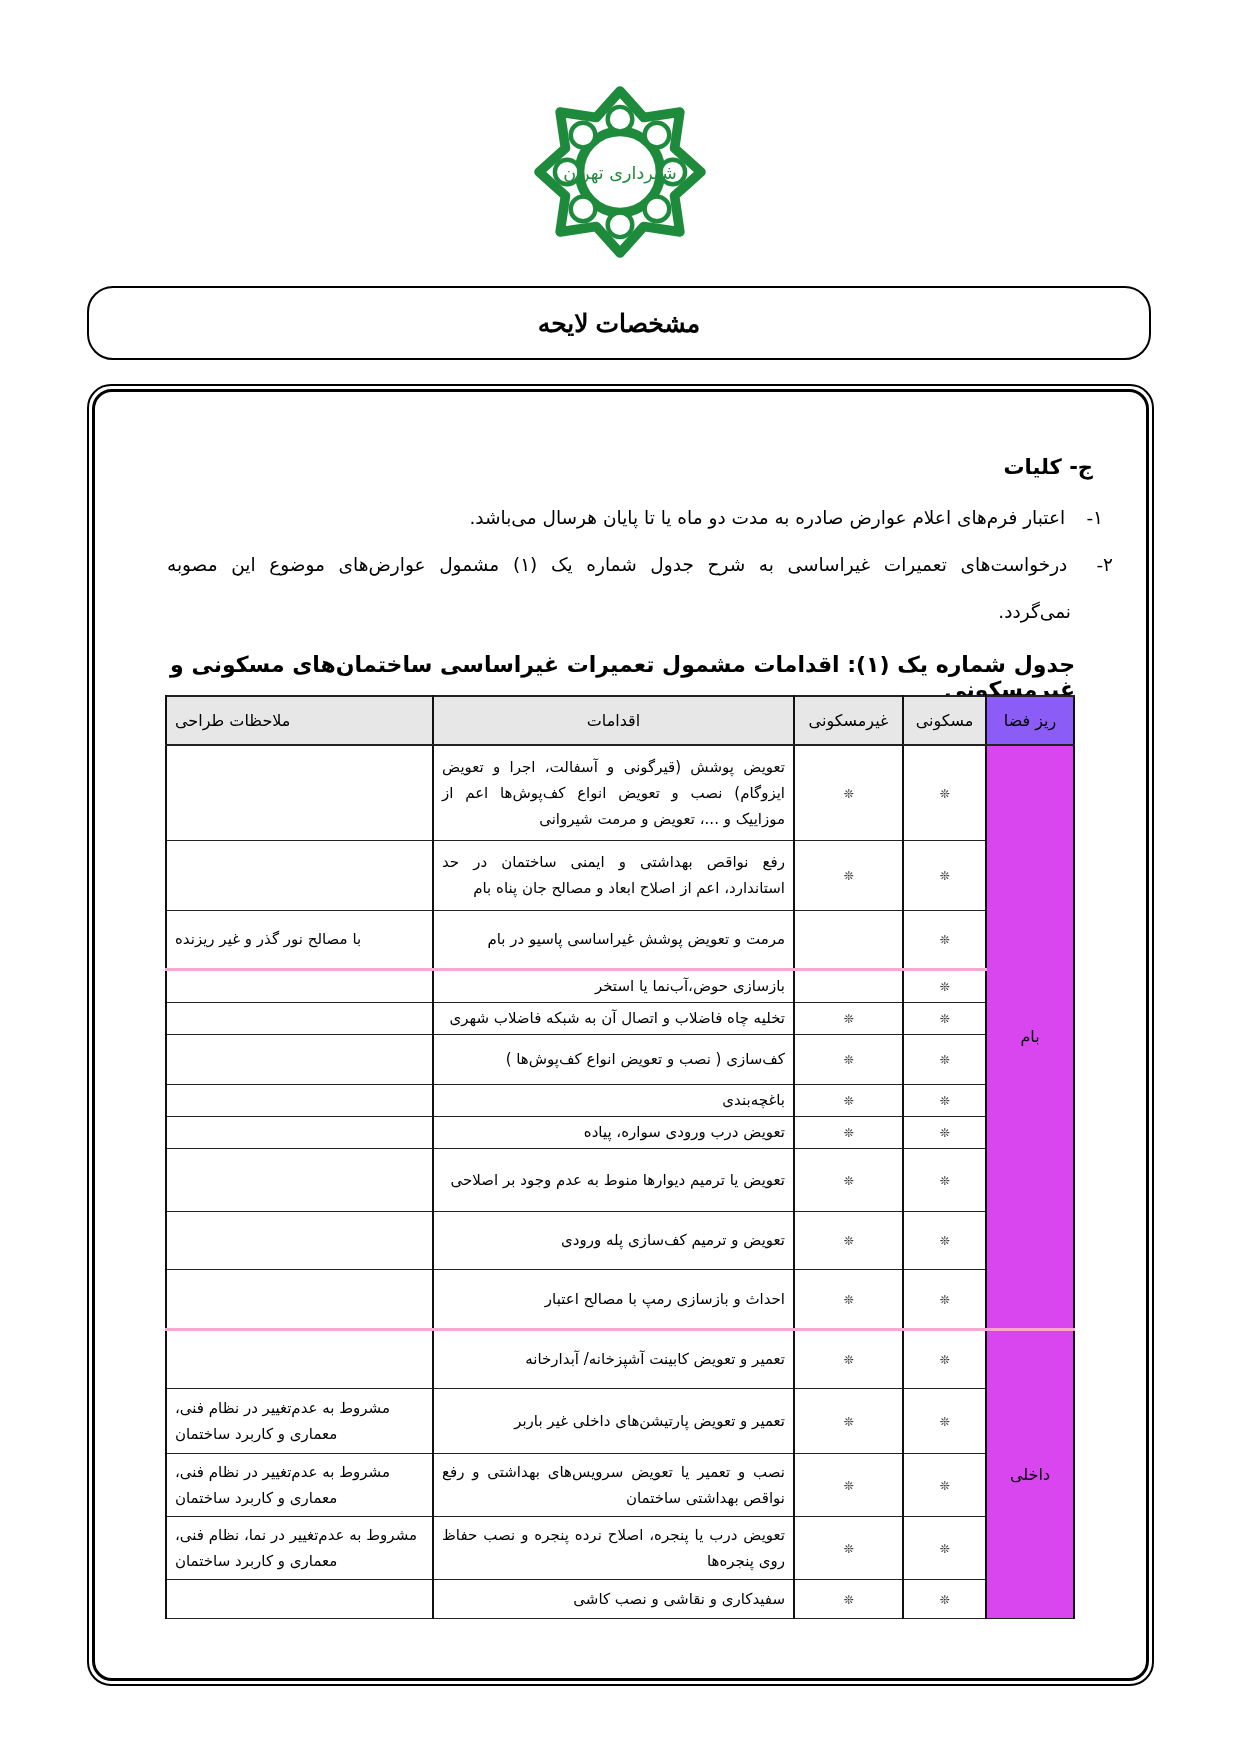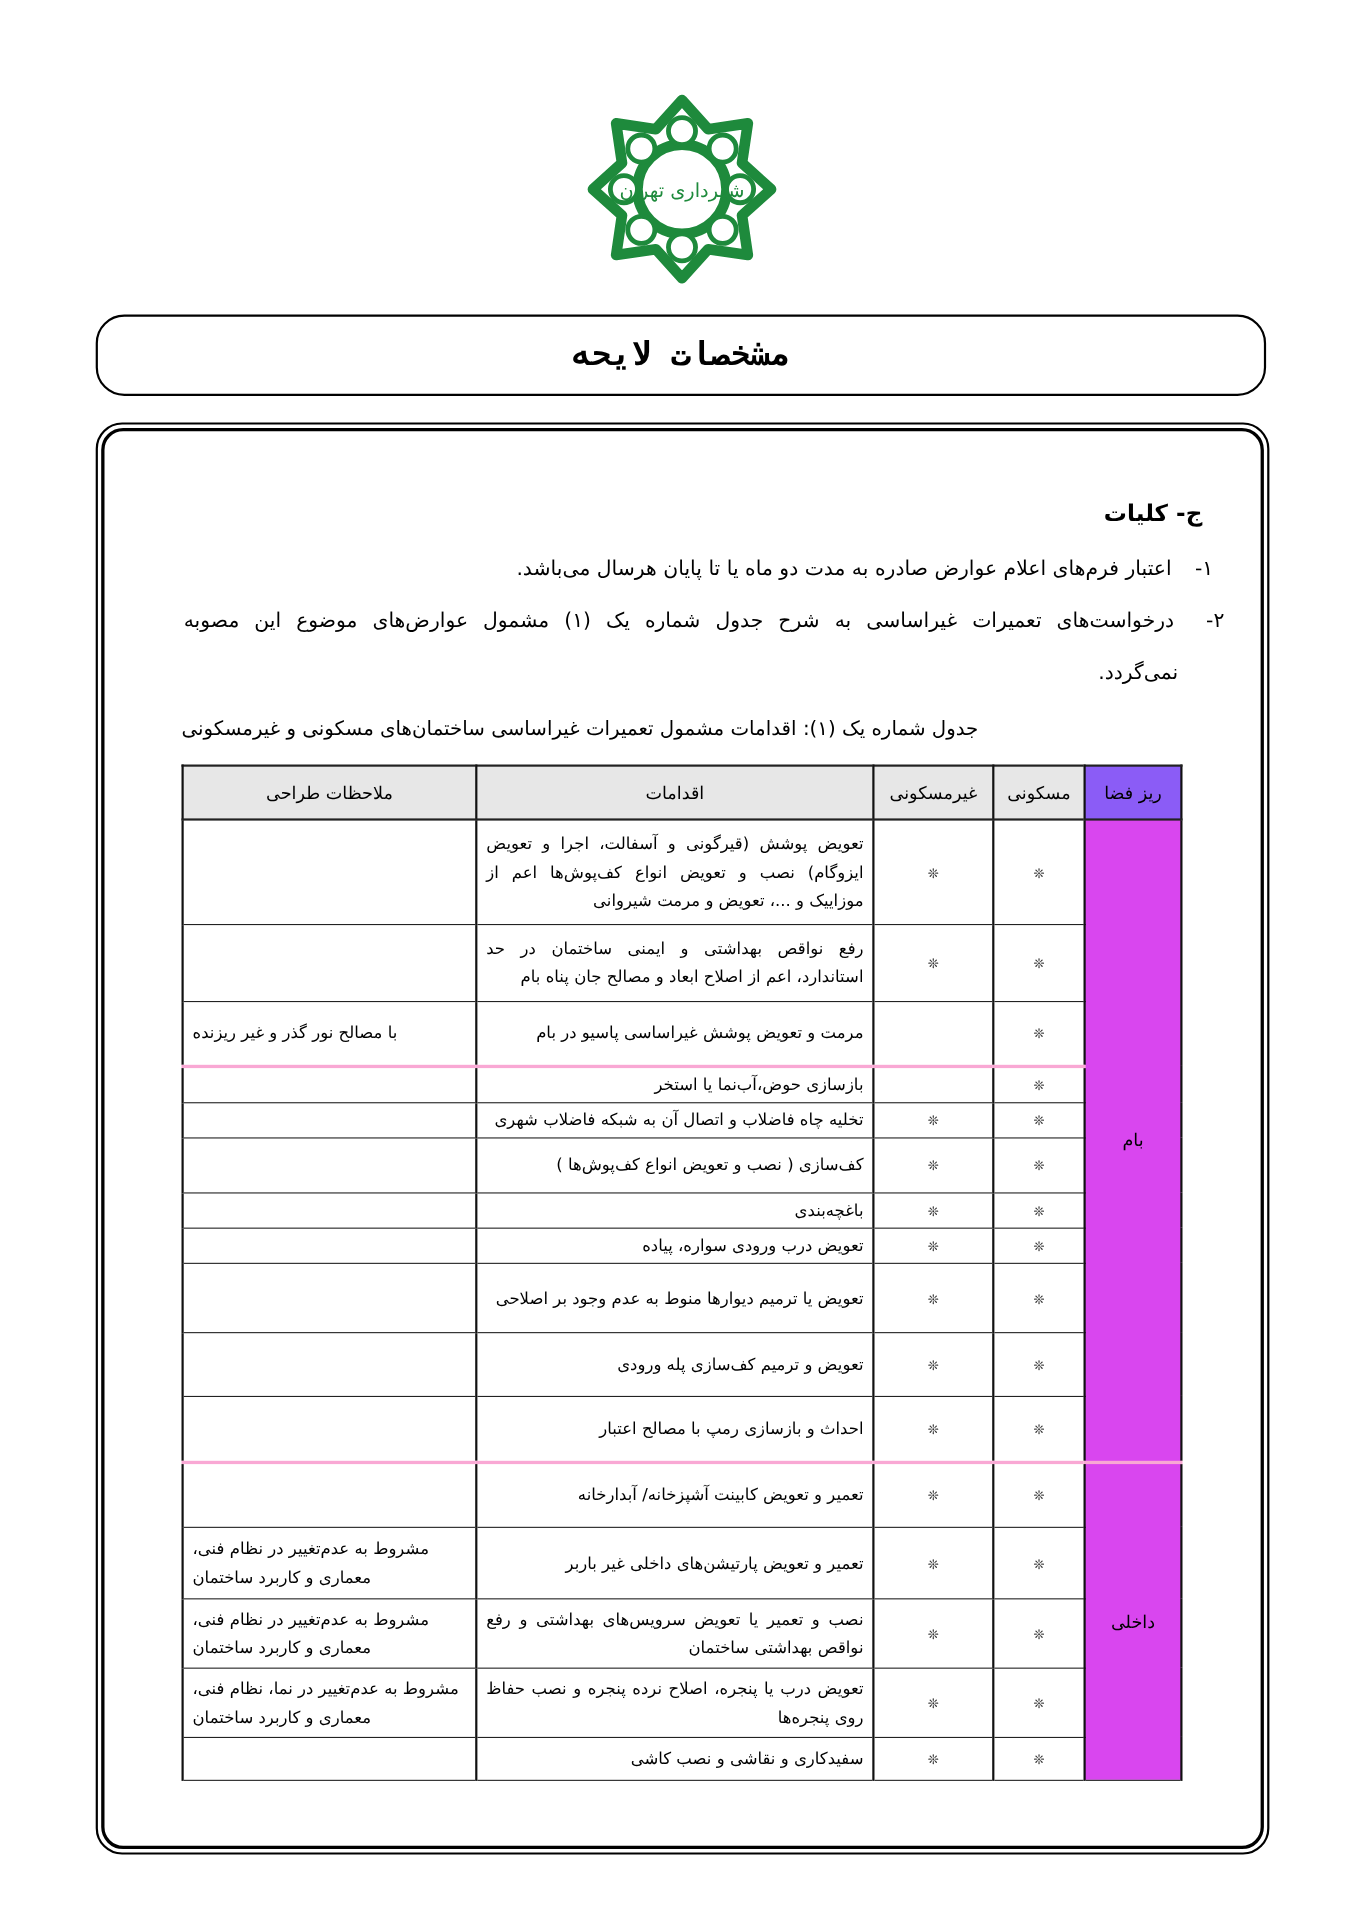--- a/index.html
+++ b/index.html
@@ -6,21 +6,21 @@
   html, body { width: 1241px; height: 1755px; background: #ffffff; }
   body { position: relative; font-family: "DejaVu Sans", sans-serif; color: #000; overflow: hidden; }
 
   .logo { position: absolute; left: 532px; top: 84px; width: 176px; height: 176px; text-align: right; }
 
   .title-box {
     position: absolute; left: 87px; top: 286px; width: 1064px; height: 74px;
     border: 2px solid #000; border-radius: 26px;
     display: flex; align-items: center; justify-content: center;
   }
-  .title-box .t { font-family: Liberation Mono, monospace; font-weight: bold; font-size: 30px; direction: rtl; }
+  .title-box .t { font-family: Liberation Sans, sans-serif; font-weight: bold; font-size: 25px; direction: rtl; }
 
   .frame-outer {
     position: absolute; left: 87px; top: 384px; width: 1067px; height: 1302px;
     border: 2px solid #000; border-radius: 24px;
   }
   .frame-inner {
     position: absolute; left: 92px; top: 389px; width: 1057px; height: 1292px;
     border: 3px solid #000; border-radius: 20px;
   }
 
@@ -28,32 +28,32 @@
     position: absolute; right: 148px; top: 455px; direction: rtl;
     font-weight: bold; font-size: 21px;
   }
   .para { position: absolute; direction: rtl; font-size: 18.5px; line-height: 28px; }
   .p1 { right: 138px; top: 504px; }
   .p2 { right: 128px; top: 551px; width: 946px; text-align: justify; text-align-last: justify; margin-left: 17px; }
   .p2b { right: 170px; top: 598px; }
   .num { display: inline-block; width: 32px; }
 
   .table-caption {
-    position: absolute; left: 165px; width: 910px; top: 652px; text-align: left; direction: rtl;
-    font-weight: normal; font-size: 18px;
+    position: absolute; left: 165px; width: 910px; top: 652px; text-align: right; direction: rtl;
+    font-weight: bold; font-size: 22px;
   }
 
   table.main {
     position: absolute; left: 165px; top: 695px; width: 908px;
     border-collapse: collapse; direction: rtl; font-size: 15px; table-layout: fixed;
   }
   table.main td, table.main th {
     border: 1.5px solid #222; padding: 2px 8px; vertical-align: middle;
   }
-  table.main th { background: #e7e7e7; font-weight: normal; font-size: 16px; height: 49px; text-align: center; border-width: 2px; }
+  table.main th { background: #e7e7e7; font-weight: normal; font-size: 16px; height: 49px; border-width: 2px; }
   .c-zone { width: 88px; text-align: center; background: #d946ef; border-left: 2px solid #111 !important; border-right: 2px solid #111 !important; font-size: 16px; }
   .c-res { width: 83px; text-align: center; border-left: 2px solid #111 !important; }
   .c-nres { width: 109px; text-align: center; border-left: 2px solid #111 !important; }
   .c-act { width: 361px; text-align: justify; line-height: 26px; border-left: 2px solid #111 !important; }
   .c-note { width: 267px; text-align: left; line-height: 26px; border-left: 2px solid #111 !important; }
   .star { font-size: 12px; color: #333; }
   tr.thick-top td { border-top: 3px solid #f9a8d4; }
 </style>
 </head>
 <body>

